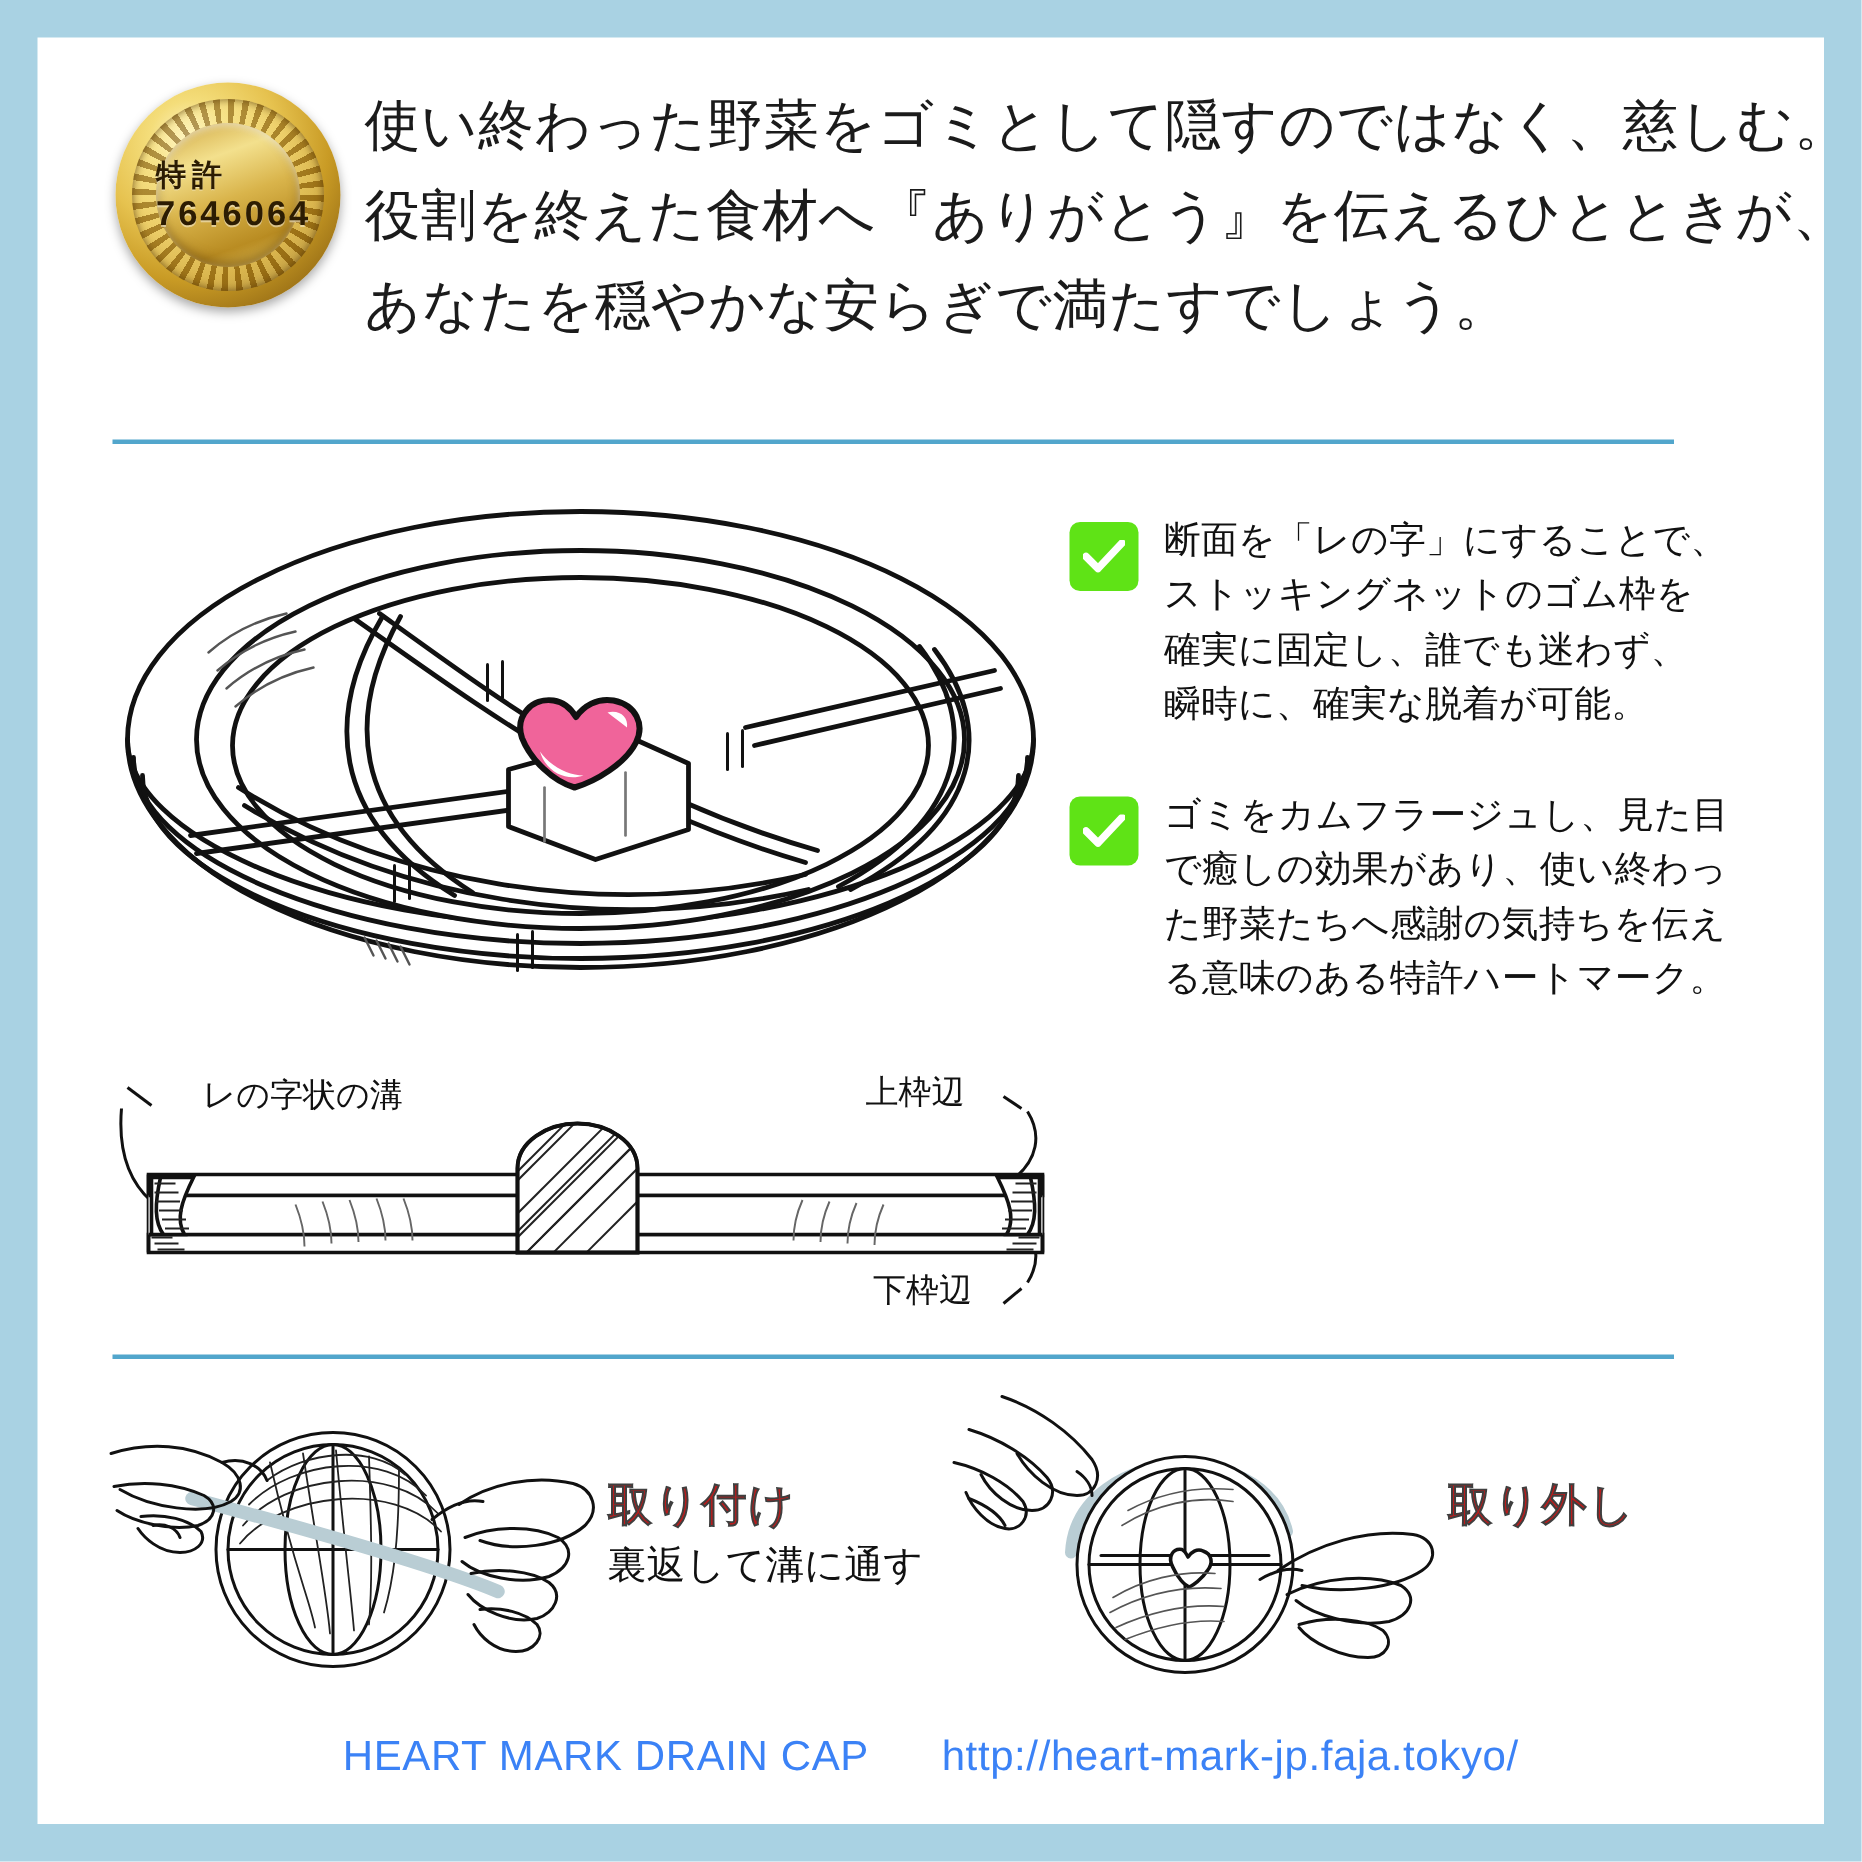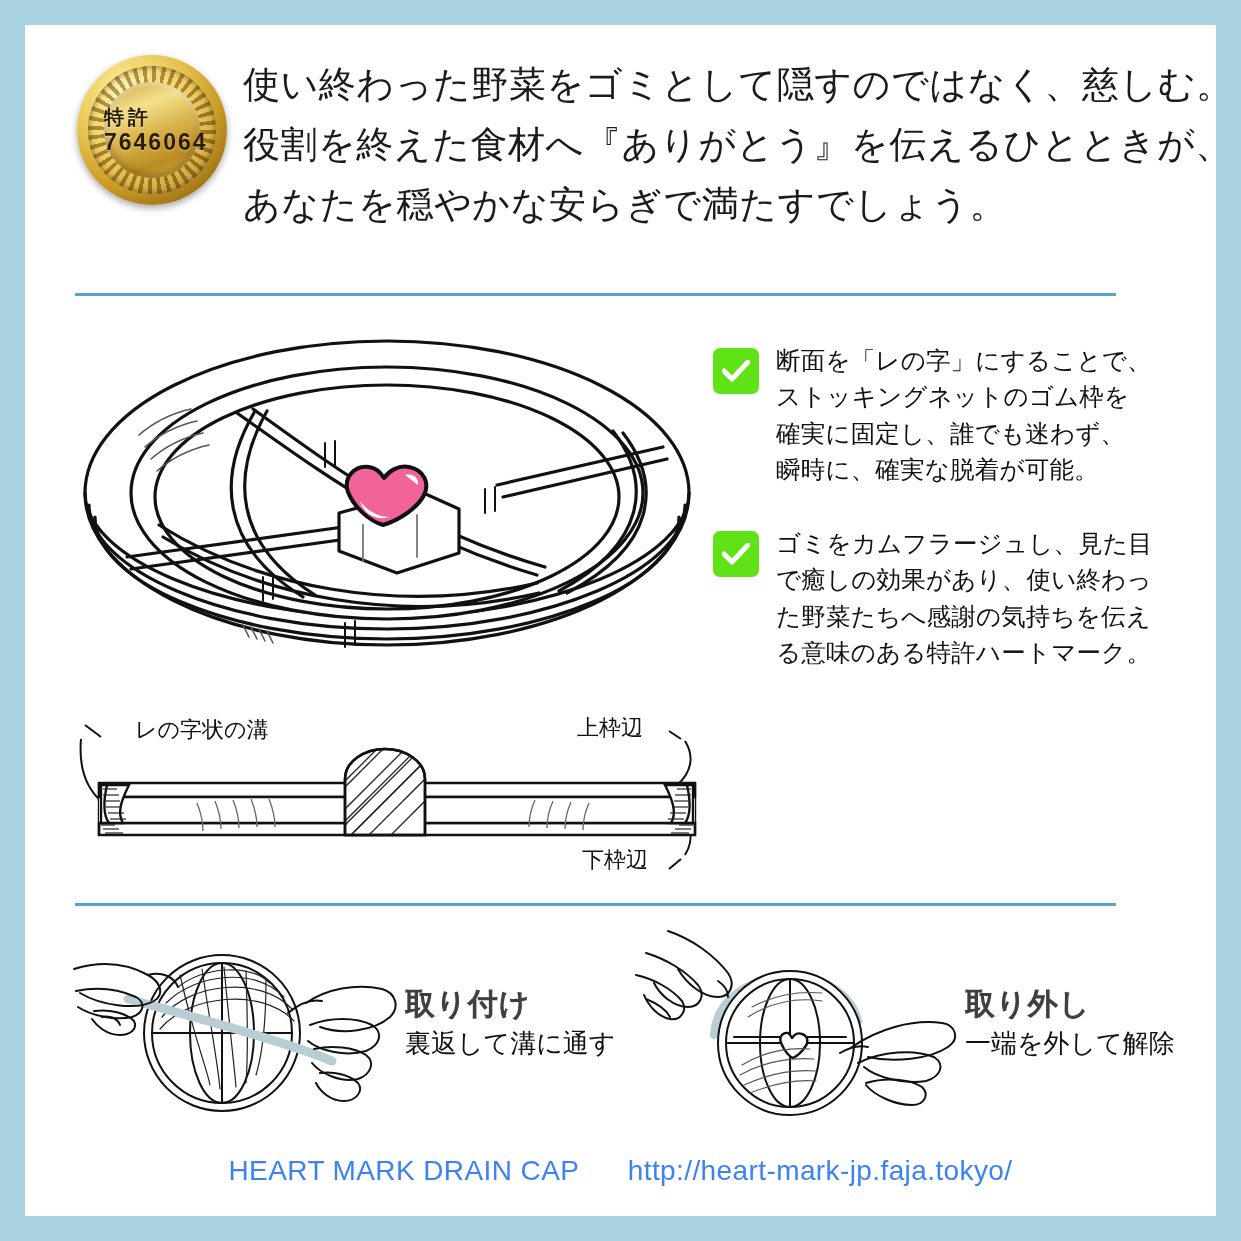--- a/index.html
+++ b/index.html
@@ -112,21 +112,21 @@
     position:absolute;left:0;top:900px;width:1191px;height:215px;
   }
   .ucell{position:absolute;top:0;height:215px;}
   .ucell.left{left:45px;width:560px;}
   .ucell.right{left:605px;width:560px;}
   .uart{position:absolute;left:0;top:0;width:330px;height:200px;}
   .uart svg{display:block;}
   .ucaption{position:absolute;left:335px;top:62px;width:225px;}
   .utitle{
     font-size:30px;line-height:1.12;
-    color:#404040;
+    color:#b91c1c;
     -webkit-text-stroke:1.3px #3f3f3f;
     font-weight:400;letter-spacing:1px;
     margin-bottom:8px;white-space:nowrap;
   }
   .usub{
     font-size:26px;color:#111;line-height:1.15;white-space:nowrap;
   }
 
   
   .footer{
@@ -450,21 +450,20 @@
           <g stroke="#111" stroke-width="2">
             <path d="M222 122 C248 104 282 94 312 98 C326 100 330 114 318 122 C300 134 264 138 238 132"></path>
             <path d="M228 138 C252 126 284 124 304 132 C316 140 310 152 296 156 C274 160 246 152 234 142"></path>
             <path d="M236 158 C256 152 280 154 292 162 C300 170 294 180 282 180 C264 180 244 170 236 160"></path>
             <path d="M210 128 C220 122 230 120 238 122"></path>
           </g>
         </svg>
       </div>
       <div class="ucaption">
         <div class="utitle">取り外し</div>
-        <div class="usub">一端を外して解除</div>
       </div>
     </div>
   </div>
 
   <div class="footer">
     <span class="brand">HEART MARK DRAIN CAP</span>
     <span class="url">http://heart-mark-jp.faja.tokyo/</span>
   </div>
 
 </div>

